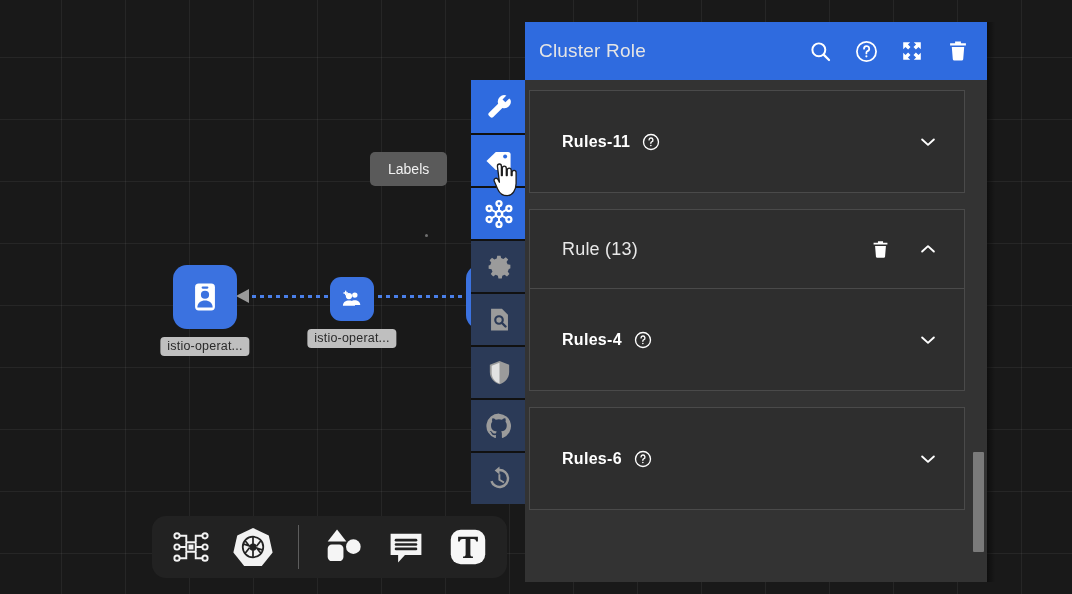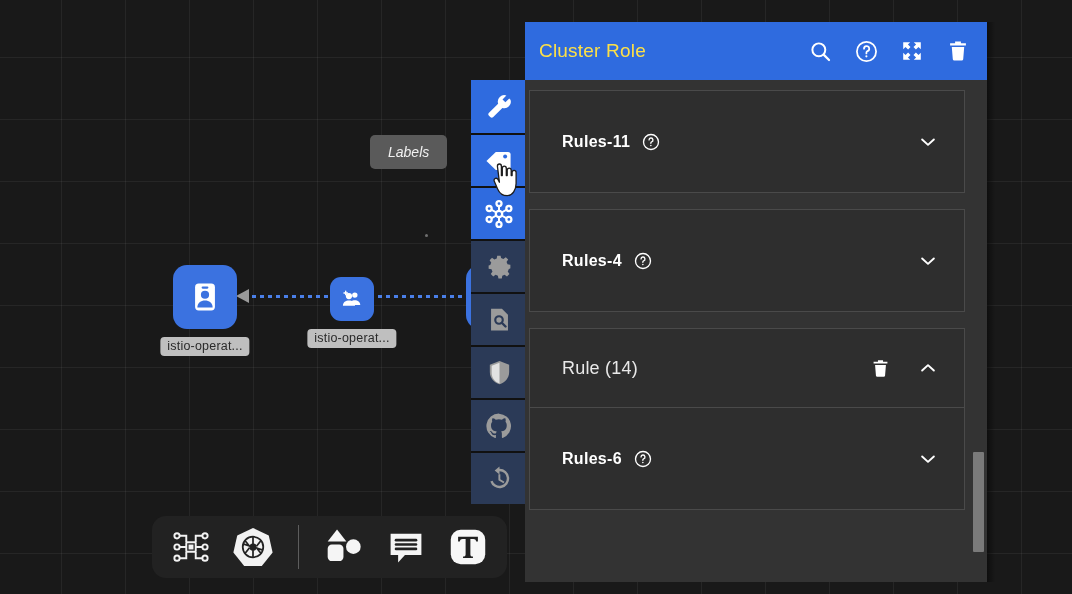--- a/index.html
+++ b/index.html
@@ -95,21 +95,21 @@
     z-index: 25;
     display: flex; flex-direction: column;
     overflow: hidden;
   }
   .panel-header {
     height: 58px; background: #2f6bdf;
     display: flex; align-items: center;
     padding: 0 16px 0 14px; flex: 0 0 58px;
   }
   .panel-title {
-    color: #fde047; font-size: 19px; letter-spacing: 0.2px; flex: 1;
+    color: #e5e5e5; font-size: 19px; letter-spacing: 0.2px; flex: 1;
   }
   .hdr-icons { display: flex; align-items: center; gap: 20px; }
   .hdr-btn { display: flex; align-items: center; justify-content: center; width: 26px; height: 26px; }
 
   .panel-body {
     flex: 1; position: relative; overflow: hidden;
     padding: 10px 22px 0 4px;
   }
   .card {
     background: #2e2e2e;
@@ -188,21 +188,21 @@
       </div>
       <div class="node-label" style="top:52px;">istio-operat...</div>
     </div>
 
     <div class="node" style="left:466px; top:265px;">
       <div class="node-box" style="width:64px; height:64px;"></div>
       <div class="node-label" style="top:72px; left:30px; transform:none;">istio</div>
     </div>
   </div>
 
-  <div class="tooltip" style="left:370px; top:135px;font-style:italic;">Labels</div>
+  <div class="tooltip" style="left:370px; top:152px;">Labels</div>
 
   <div class="rail">
 
     <div class="rail-btn active">
       <svg width="30" height="30" viewBox="0 0 24 24">
         <path d="M20.2 5.1l-3.1 3.1-2.3-2.3 3.1-3.1a5.2 5.2 0 0 0-6.6 6.5L4 16.6a1.7 1.7 0 0 0 0 2.4l1 1a1.7 1.7 0 0 0 2.4 0l7.3-7.3a5.2 5.2 0 0 0 6.5-6.6z" fill="#ffffff"></path>
       </svg>
     </div>
 
     <div class="rail-btn active">
@@ -385,20 +385,37 @@
           <span class="spacer"></span>
           <span class="icon-btn">
             <svg width="22" height="22" viewBox="0 0 24 24">
               <path d="M5.6 9.2L12 15.1l6.4-5.9" fill="none" stroke="#fff" stroke-width="2.1" stroke-linecap="round" stroke-linejoin="round"></path>
             </svg>
           </span>
         </div>
       </div>
 
       <div class="rule-group">
+        <div class="rule-head">
+          <span class="rule-title">Rule (13)</span>
+          <span class="spacer"></span>
+          <span class="rule-actions">
+            <span class="icon-btn">
+              <svg width="21" height="21" viewBox="0 0 24 24">
+                <path d="M9.1 2.6h5.8v1.7h5v2.1H4.1V4.3h5z" fill="#fff"></path>
+                <path d="M5.8 7.9h12.4l-1 12.3a1.5 1.5 0 0 1-1.5 1.3H8.3a1.5 1.5 0 0 1-1.5-1.3z" fill="#fff"></path>
+              </svg>
+            </span>
+            <span class="icon-btn">
+              <svg width="22" height="22" viewBox="0 0 24 24">
+                <path d="M5.6 14.8L12 8.9l6.4 5.9" fill="none" stroke="#fff" stroke-width="2.1" stroke-linecap="round" stroke-linejoin="round"></path>
+              </svg>
+            </span>
+          </span>
+        </div>
         <div class="rule-body">
           <div class="rules-row">
             <span class="rules-label">Rules-4</span>
             <span class="help-mini">
               <svg width="18" height="18" viewBox="0 0 24 24">
                 <circle cx="12" cy="12" r="10" fill="none" stroke="#fff" stroke-width="1.8"></circle>
                 <path d="M9.4 9.2a2.6 2.6 0 1 1 3.4 2.5c-.7.3-1 .8-1 1.6v.4" fill="none" stroke="#fff" stroke-width="1.8" stroke-linecap="round"></path>
                 <circle cx="11.8" cy="16.7" r="1.05" fill="#fff"></circle>
               </svg>
             </span>
@@ -406,37 +423,20 @@
             <span class="icon-btn">
               <svg width="22" height="22" viewBox="0 0 24 24">
                 <path d="M5.6 9.2L12 15.1l6.4-5.9" fill="none" stroke="#fff" stroke-width="2.1" stroke-linecap="round" stroke-linejoin="round"></path>
               </svg>
             </span>
           </div>
         </div>
       </div>
 
       <div class="rule-group">
-        <div class="rule-head">
-          <span class="rule-title">Rule (14)</span>
-          <span class="spacer"></span>
-          <span class="rule-actions">
-            <span class="icon-btn">
-              <svg width="21" height="21" viewBox="0 0 24 24">
-                <path d="M9.1 2.6h5.8v1.7h5v2.1H4.1V4.3h5z" fill="#fff"></path>
-                <path d="M5.8 7.9h12.4l-1 12.3a1.5 1.5 0 0 1-1.5 1.3H8.3a1.5 1.5 0 0 1-1.5-1.3z" fill="#fff"></path>
-              </svg>
-            </span>
-            <span class="icon-btn">
-              <svg width="22" height="22" viewBox="0 0 24 24">
-                <path d="M5.6 14.8L12 8.9l6.4 5.9" fill="none" stroke="#fff" stroke-width="2.1" stroke-linecap="round" stroke-linejoin="round"></path>
-              </svg>
-            </span>
-          </span>
-        </div>
         <div class="rule-body">
           <div class="rules-row">
             <span class="rules-label">Rules-6</span>
             <span class="help-mini">
               <svg width="18" height="18" viewBox="0 0 24 24">
                 <circle cx="12" cy="12" r="10" fill="none" stroke="#fff" stroke-width="1.8"></circle>
                 <path d="M9.4 9.2a2.6 2.6 0 1 1 3.4 2.5c-.7.3-1 .8-1 1.6v.4" fill="none" stroke="#fff" stroke-width="1.8" stroke-linecap="round"></path>
                 <circle cx="11.8" cy="16.7" r="1.05" fill="#fff"></circle>
               </svg>
             </span>

